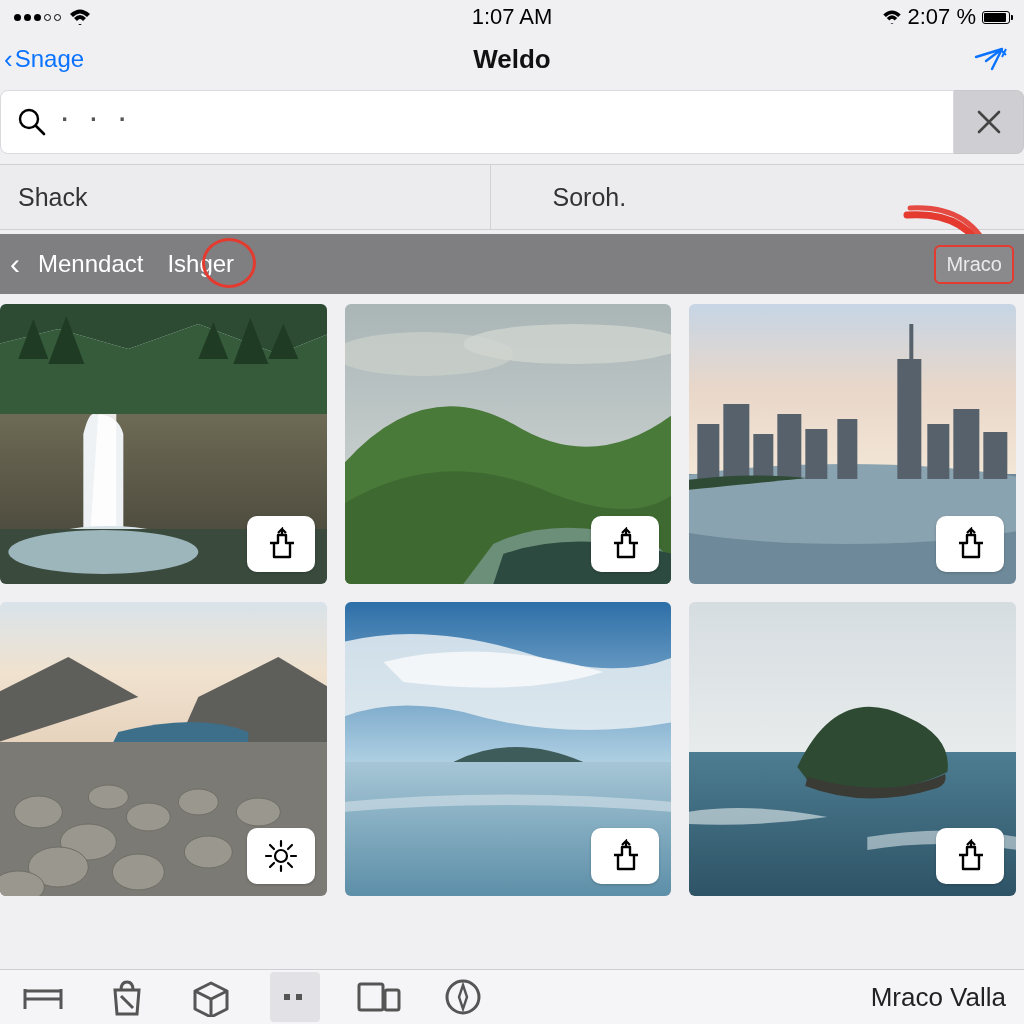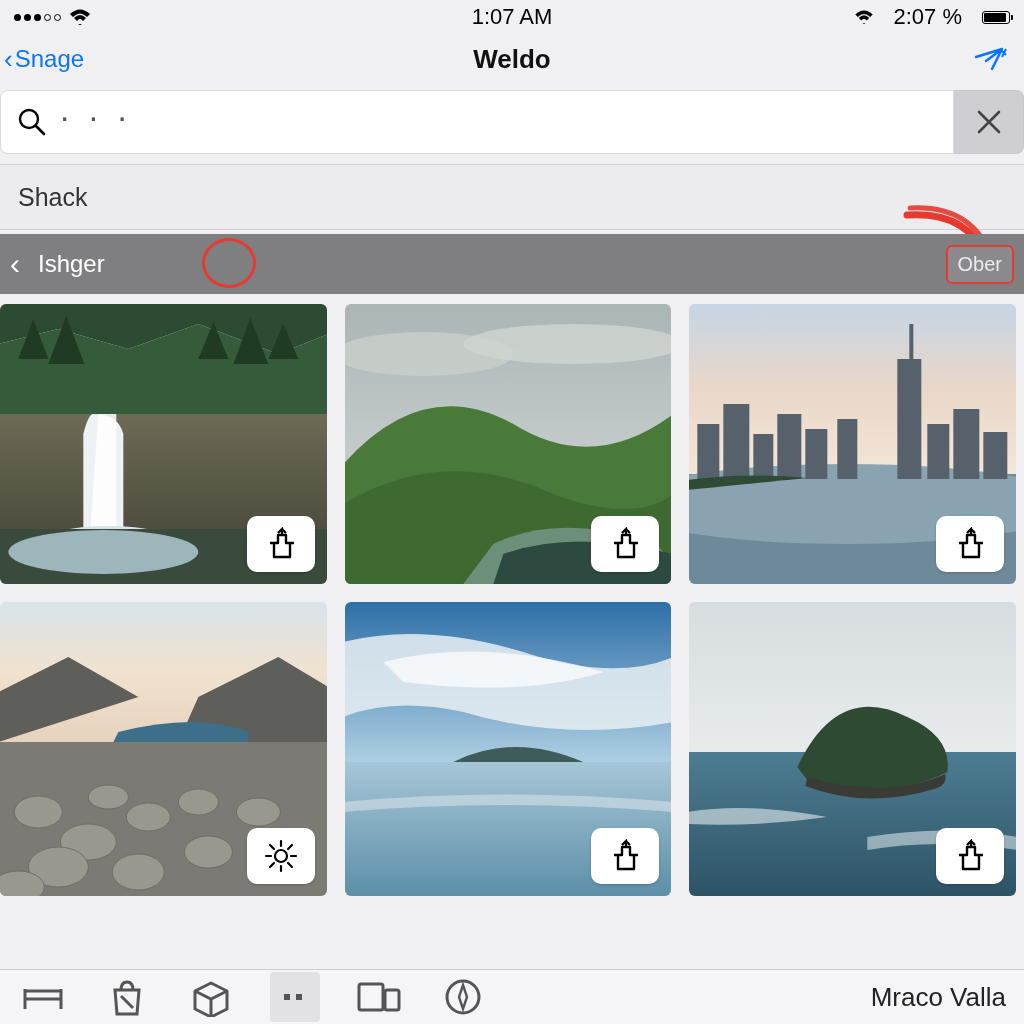--- a/index.html
+++ b/index.html
@@ -9,21 +9,21 @@
       background: #f0f0f2; overflow: hidden;
       color: #111;
     }
     
     .status-bar {
       height: 34px; display: flex; align-items: center; padding: 0 14px;
       font-size: 22px; font-weight: 500; color: #000;
     }
     .sb-left { flex:1; display:flex; align-items:center; gap:8px;}
     .sb-center { flex:1; text-align:center; }
-    .sb-right { flex:1; display:flex; justify-content:flex-end; align-items:center; gap:20px;}
+    .sb-right { flex:1; display:flex; justify-content:flex-end; align-items:center; gap:6px;}
     .dots { display:inline-flex; gap:3px; }
     .dot { width:7px; height:7px; border-radius:50%; background:#000; }
     .dot.hollow { background:transparent; border:1.3px solid #000; }
     .wifi-ic svg { display:block; }
     .battery {
       width:28px; height:13px; border:1.5px solid #000; border-radius:3px;
       position:relative;
     }
     .battery::after {
       content:""; position:absolute; right:-4px; top:3px; width:2.5px; height:5px;
@@ -174,33 +174,37 @@
     <svg width="32" height="32" viewBox="0 0 32 32">
       <path d="M6 6 L26 26 M26 6 L6 26" stroke="#444" stroke-width="2.6" stroke-linecap="round"></path>
     </svg>
   </div>
 </div>
 
 <div class="segment">
   <div class="seg-item">
     <span>Shack</span>
   </div>
+  <div class="seg-item">
+    <span>Soroh.</span>
+  </div>
 </div>
 
 <svg class="arrow-annot" viewBox="0 0 120 110">
   <path d="M15 15 Q 85 10 100 75" fill="none" stroke="#e43a2f" stroke-width="7" stroke-linecap="round"></path>
   <path d="M100 75 L82 62 M100 75 L108 50" fill="none" stroke="#e43a2f" stroke-width="7" stroke-linecap="round"></path>
   <path d="M18 8 Q 88 4 104 72" fill="none" stroke="#e43a2f" stroke-width="5" stroke-linecap="round" opacity="0.9"></path>
 </svg>
 
 <div class="crumb">
   <span class="back-chev">‹</span>
+  <span class="c-item">Menndact</span>
   <span class="c-item">Ishger</span>
   <span class="circle-annot"></span>
-  <span class="right-btn">Ober</span>
+  <span class="right-btn">Mraco</span>
 </div>
 
 <div class="grid">
 
   <div class="tile">
     <svg class="art" viewBox="0 0 330 280" preserveAspectRatio="xMidYMid slice">
       <defs>
         <linearGradient id="sky1" x1="0" y1="0" x2="0" y2="1">
             <stop offset="0" stop-color="#dfe9ee"></stop>
             <stop offset="1" stop-color="#c7d4d9"></stop>

